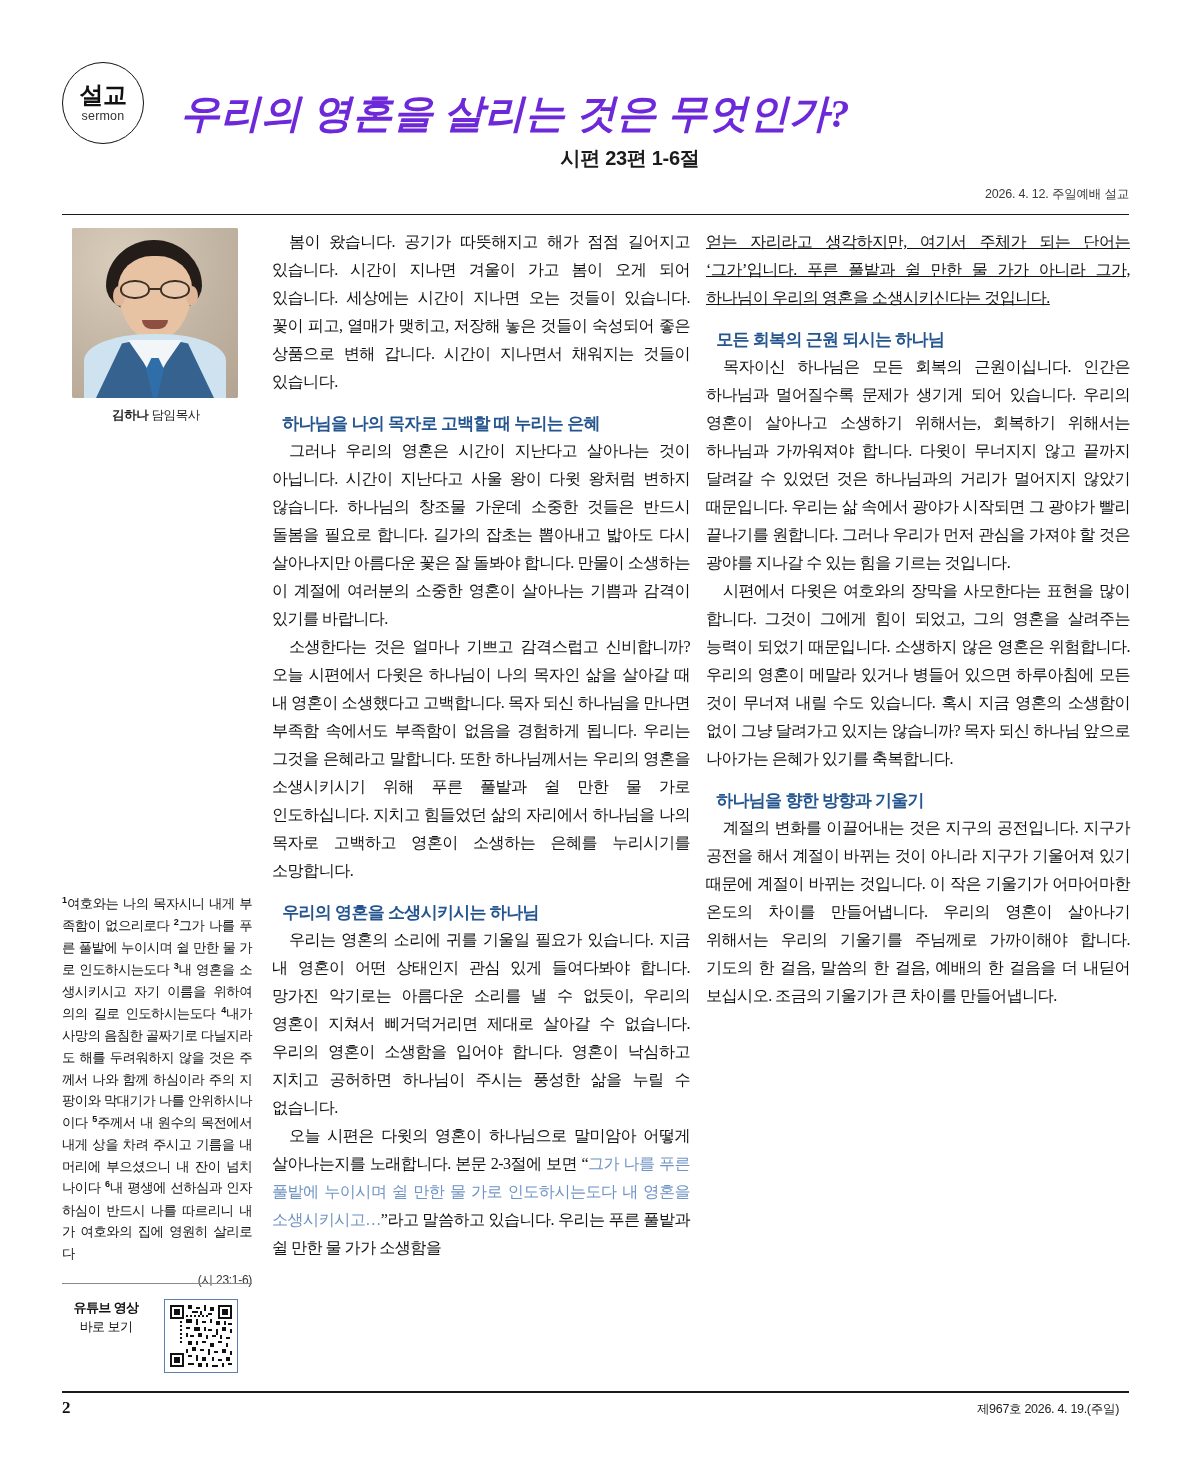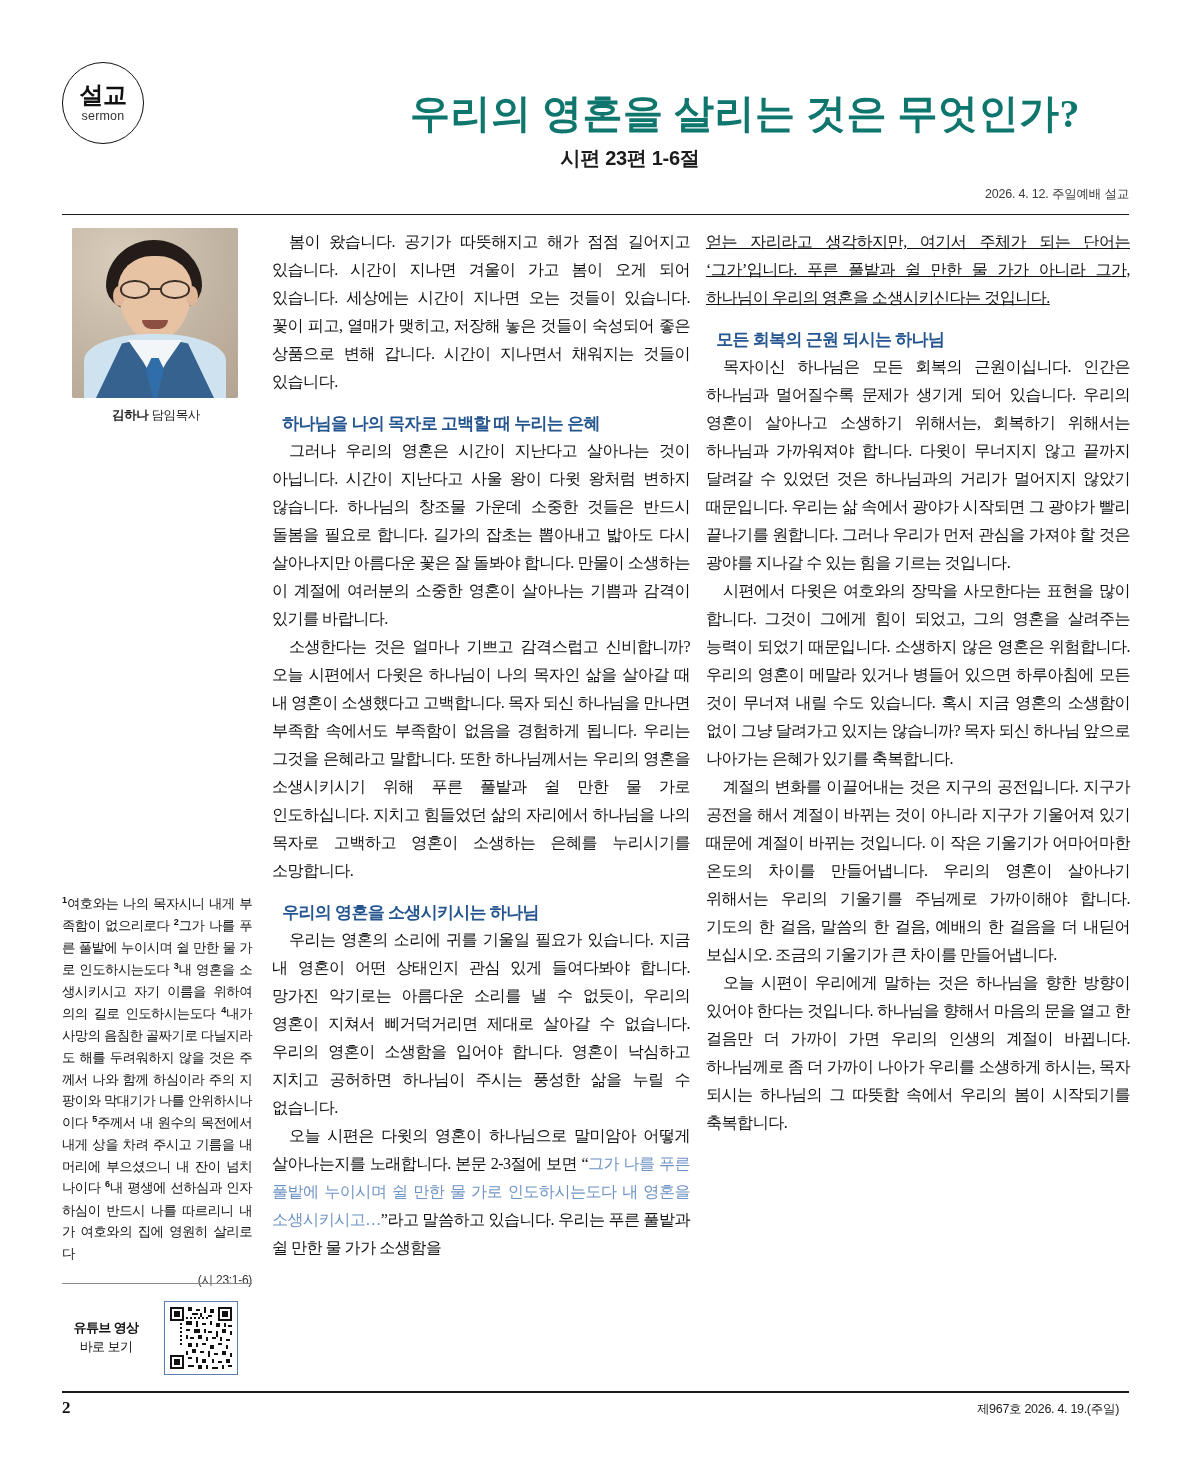--- a/index.html
+++ b/index.html
@@ -59,26 +59,27 @@
     font-size: 12.5px;
     color: #333;
     letter-spacing: 0.2px;
   }
 
   .headline {
     position: absolute;
     left: 180px;
     top: 86px;
     width: 900px;
-    text-align: right;
+    text-align: left;
     font-family: "Liberation Serif", serif;
     font-weight: 700;
     font-size: 40px;
     letter-spacing: 0.5px;
-    color: #0f766e;
+    color: #6d28d9;
+    font-style: italic;
   }
 
   .subhead {
     position: absolute;
     left: 180px;
     top: 145px;
     width: 900px;
     text-align: center;
     font-family: "Liberation Sans", sans-serif;
     font-weight: 700;
@@ -260,21 +261,21 @@
   }
 
   
   .qr-block {
     position: absolute;
     left: 62px;
     top: 1299px;
     width: 190px;
     height: 78px;
     display: flex;
-    align-items: center;
+    align-items: flex-start;
     justify-content: flex-start;
     gap: 14px;
   }
   .qr-label {
     font-family: "Liberation Sans", sans-serif;
     font-size: 13px;
     line-height: 1.45;
     color: #111;
     text-align: center;
     letter-spacing: -0.6px;
@@ -503,21 +504,21 @@
     <h3>우리의 영혼을 소생시키시는 하나님</h3>
     <p>우리는 영혼의 소리에 귀를 기울일 필요가 있습니다. 지금 내 영혼이 어떤 상태인지 관심 있게 들여다봐야 합니다. 망가진 악기로는 아름다운 소리를 낼 수 없듯이, 우리의 영혼이 지쳐서 삐거덕거리면 제대로 살아갈 수 없습니다. 우리의 영혼이 소생함을 입어야 합니다. 영혼이 낙심하고 지치고 공허하면 하나님이 주시는 풍성한 삶을 누릴 수 없습니다.</p>
     <p><span>오늘 시편은 다윗의 영혼이 하나님으로 말미암아 어떻게 살아나는지를 노래합니다. 본문 2-3절에 보면 “</span><span class="quote-blue">그가 나를 푸른 풀밭에 누이시며 쉴 만한 물 가로 인도하시는도다 내 영혼을 소생시키시고…</span><span>”라고 말씀하고 있습니다. 우리는 푸른 풀밭과 쉴 만한 물 가가 소생함을</span></p>
   </div>
 
   <div class="col-right body-text">
     <p style="text-indent:0;text-decoration:underline;">얻는 자리라고 생각하지만, 여기서 주체가 되는 단어는 ‘그가’입니다. 푸른 풀밭과 쉴 만한 물 가가 아니라 그가, 하나님이 우리의 영혼을 소생시키신다는 것입니다.</p>
     <h3>모든 회복의 근원 되시는 하나님</h3>
     <p>목자이신 하나님은 모든 회복의 근원이십니다. 인간은 하나님과 멀어질수록 문제가 생기게 되어 있습니다. 우리의 영혼이 살아나고 소생하기 위해서는, 회복하기 위해서는 하나님과 가까워져야 합니다. 다윗이 무너지지 않고 끝까지 달려갈 수 있었던 것은 하나님과의 거리가 멀어지지 않았기 때문입니다. 우리는 삶 속에서 광야가 시작되면 그 광야가 빨리 끝나기를 원합니다. 그러나 우리가 먼저 관심을 가져야 할 것은 광야를 지나갈 수 있는 힘을 기르는 것입니다.</p>
     <p>시편에서 다윗은 여호와의 장막을 사모한다는 표현을 많이 합니다. 그것이 그에게 힘이 되었고, 그의 영혼을 살려주는 능력이 되었기 때문입니다. 소생하지 않은 영혼은 위험합니다. 우리의 영혼이 메말라 있거나 병들어 있으면 하루아침에 모든 것이 무너져 내릴 수도 있습니다. 혹시 지금 영혼의 소생함이 없이 그냥 달려가고 있지는 않습니까? 목자 되신 하나님 앞으로 나아가는 은혜가 있기를 축복합니다.</p>
+    <h3>하나님을 향한 방향과 기울기</h3>
     <p>계절의 변화를 이끌어내는 것은 지구의 공전입니다. 지구가 공전을 해서 계절이 바뀌는 것이 아니라 지구가 기울어져 있기 때문에 계절이 바뀌는 것입니다. 이 작은 기울기가 어마어마한 온도의 차이를 만들어냅니다. 우리의 영혼이 살아나기 위해서는 우리의 기울기를 주님께로 가까이해야 합니다. 기도의 한 걸음, 말씀의 한 걸음, 예배의 한 걸음을 더 내딛어 보십시오. 조금의 기울기가 큰 차이를 만들어냅니다.</p>
-    <p>오늘 시편이 우리에게 말하는 것은 하나님을 향한 방향이 있어야 한다는 것입니다. 하나님을 향해서 마음의 문을 열고 한 걸음만 더 가까이 가면 우리의 인생의 계절이 바뀝니다. 하나님께로 좀 더 가까이 나아가 우리를 소생하게 하시는, 목자 되시는 하나님의 그 따뜻함 속에서 우리의 봄이 시작되기를 축복합니다.</p>
   </div>
 
   <div class="rule-bottom"></div>
   <div class="page-no">2</div>
   <div class="issue-info">제967호 2026. 4. 19.(주일)</div>
 
 </div>
 
 </body></html>

